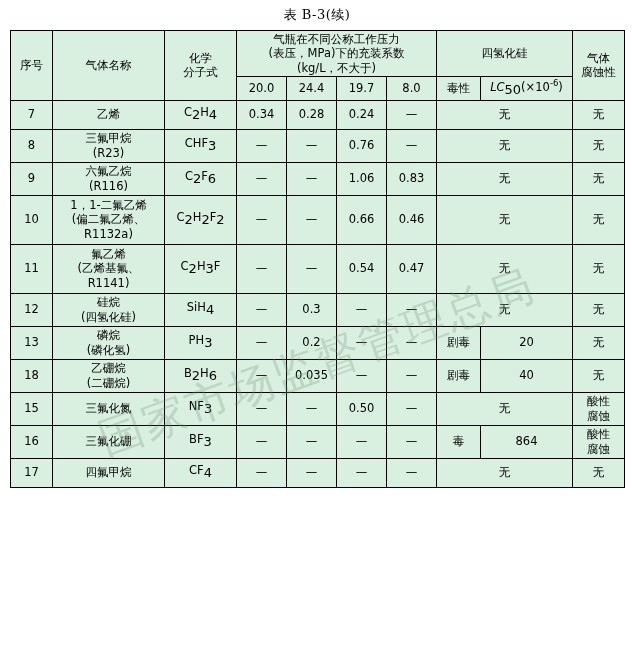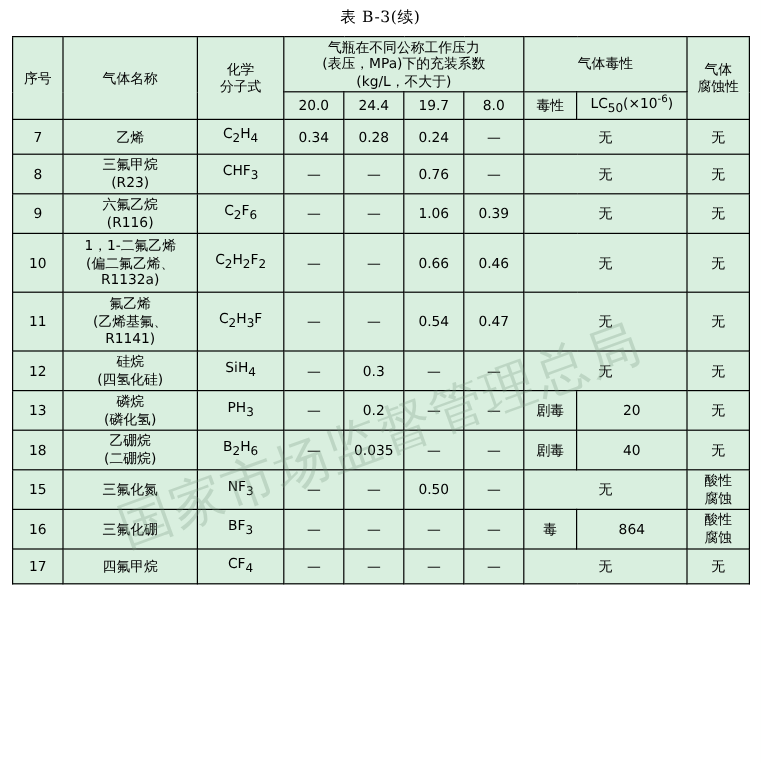--- a/index.html
+++ b/index.html
@@ -41,23 +41,23 @@
     border: 1px solid #000000;
     text-align: center;
     vertical-align: middle;
     font-size: 11.5px;
     font-weight: normal;
     padding: 1px 1px;
     line-height: 1.25;
     font-family: "DejaVu Sans", "Liberation Sans", sans-serif;
   }
   .hdr-big { font-size: 12px; }
-  .sub { vertical-align: sub; font-size: 10px; }
+  .sub { vertical-align: sub; font-size: 13px; }
   .sup { vertical-align: super; font-size: 8.5px; }
-  .ital { }
+  .ital { font-style: italic; }
   .cell-name { font-size: 11.5px; line-height: 1.3; }
   .formula { font-size: 12.5px; }
   .dash { font-size: 12px; }
   .row-tall td { height: 46px; }
   .row-mid td { height: 30px; }
   .row-small td { height: 26px; }
   .watermark {
     position: absolute;
     left: 50%;
     top: 56%;
@@ -94,21 +94,21 @@
       <col style="width:44px">
       <col style="width:92px">
       <col style="width:52px">
     </colgroup>
     <thead>
       <tr>
         <th rowspan="3" class="hdr-big">序号</th>
         <th rowspan="3" class="hdr-big">气体名称</th>
         <th rowspan="3" class="hdr-big">化学<br>分子式</th>
         <th colspan="4" rowspan="2" class="hdr-big">气瓶在不同公称工作压力<br>(表压，MPa)下的充装系数<br>(kg/L，不大于)</th>
-        <th colspan="2" rowspan="2" class="hdr-big">气体毒性</th>
+        <th colspan="2" rowspan="2" class="hdr-big">四氢化硅</th>
         <th rowspan="3" class="hdr-big">气体<br>腐蚀性</th>
       </tr>
       <tr></tr>
       <tr>
         <th>20.0</th>
         <th>24.4</th>
         <th>19.7</th>
         <th>8.0</th>
         <th>毒性</th>
         <th><span class="ital">LC</span><span class="sub">50</span>(×10<span class="sup">-6</span>)</th>
@@ -137,21 +137,21 @@
         <td colspan="2">无</td>
         <td>无</td>
       </tr>
       <tr class="row-mid">
         <td>9</td>
         <td class="cell-name">六氟乙烷<br>(R116)</td>
         <td class="formula">C<span class="sub">2</span>F<span class="sub">6</span></td>
         <td class="dash">—</td>
         <td class="dash">—</td>
         <td>1.06</td>
-        <td>0.39</td>
+        <td>0.83</td>
         <td colspan="2">无</td>
         <td>无</td>
       </tr>
       <tr class="row-tall">
         <td>10</td>
         <td class="cell-name">1，1-二氟乙烯<br>(偏二氟乙烯、<br>R1132a)</td>
         <td class="formula">C<span class="sub">2</span>H<span class="sub">2</span>F<span class="sub">2</span></td>
         <td class="dash">—</td>
         <td class="dash">—</td>
         <td>0.66</td>

